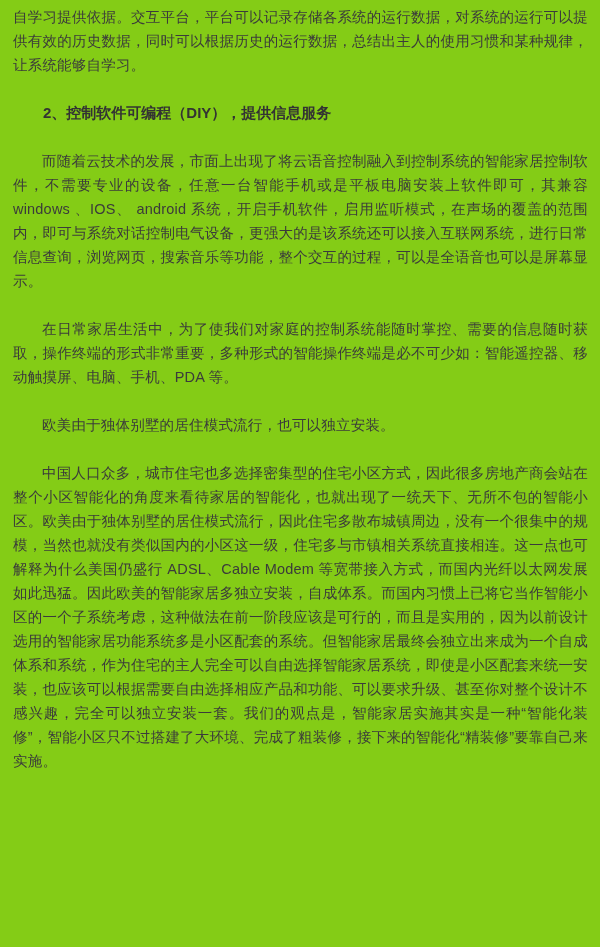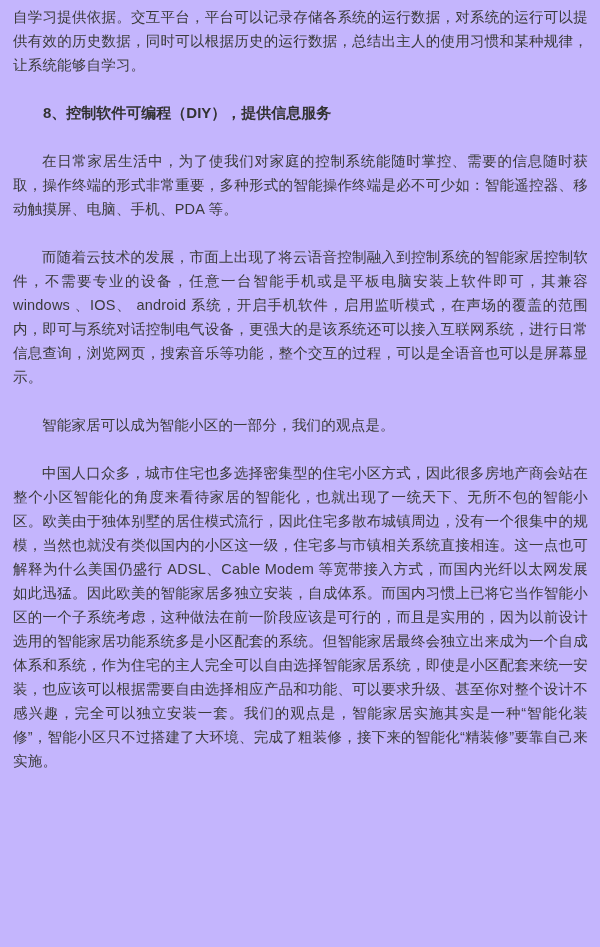--- a/index.html
+++ b/index.html
@@ -5,21 +5,21 @@
   html, body {
     margin: 0;
     padding: 0;
     background: #ffffff;
   }
   .page {
     width: 600px;
     height: 947px;
     box-sizing: border-box;
     padding: 5px 12px 0 13px;
-    background: #c4b5fd;
+    background: #84cc16;
     color: #3b3b3b;
     font-family: "Liberation Sans", "DejaVu Sans", sans-serif;
     overflow: hidden;
   }
   .para {
     font-size: 14.5px;
     line-height: 24px;
     text-align: justify;
     text-indent: 2em;
     margin: 24px 0;
@@ -37,24 +37,24 @@
     margin: 24px 0;
     color: #333333;
   }
 </style>
 </head>
 <body>
 
 <div class="page">
   <p class="para continuation">自学习提供依据。交互平台，平台可以记录存储各系统的运行数据，对系统的运行可以提供有效的历史数据，同时可以根据历史的运行数据，总结出主人的使用习惯和某种规律，让系统能够自学习。</p>
 
-  <h2 class="heading">8、控制软件可编程（DIY），提供信息服务</h2>
+  <h2 class="heading">2、控制软件可编程（DIY），提供信息服务</h2>
 
 
 
+  <p class="para">而随着云技术的发展，市面上出现了将云语音控制融入到控制系统的智能家居控制软件，不需要专业的设备，任意一台智能手机或是平板电脑安装上软件即可，其兼容 windows 、IOS、 android 系统，开启手机软件，启用监听模式，在声场的覆盖的范围内，即可与系统对话控制电气设备，更强大的是该系统还可以接入互联网系统，进行日常信息查询，浏览网页，搜索音乐等功能，整个交互的过程，可以是全语音也可以是屏幕显示。</p>
+
   <p class="para">在日常家居生活中，为了使我们对家庭的控制系统能随时掌控、需要的信息随时获取，操作终端的形式非常重要，多种形式的智能操作终端是必不可少如：智能遥控器、移动触摸屏、电脑、手机、PDA 等。</p>
 
-  <p class="para">而随着云技术的发展，市面上出现了将云语音控制融入到控制系统的智能家居控制软件，不需要专业的设备，任意一台智能手机或是平板电脑安装上软件即可，其兼容 windows 、IOS、 android 系统，开启手机软件，启用监听模式，在声场的覆盖的范围内，即可与系统对话控制电气设备，更强大的是该系统还可以接入互联网系统，进行日常信息查询，浏览网页，搜索音乐等功能，整个交互的过程，可以是全语音也可以是屏幕显示。</p>
-
-  <p class="para">智能家居可以成为智能小区的一部分，我们的观点是。</p>
+  <p class="para">欧美由于独体别墅的居住模式流行，也可以独立安装。</p>
 
   <p class="para">中国人口众多，城市住宅也多选择密集型的住宅小区方式，因此很多房地产商会站在整个小区智能化的角度来看待家居的智能化，也就出现了一统天下、无所不包的智能小区。欧美由于独体别墅的居住模式流行，因此住宅多散布城镇周边，没有一个很集中的规模，当然也就没有类似国内的小区这一级，住宅多与市镇相关系统直接相连。这一点也可解释为什么美国仍盛行 ADSL、Cable Modem 等宽带接入方式，而国内光纤以太网发展如此迅猛。因此欧美的智能家居多独立安装，自成体系。而国内习惯上已将它当作智能小区的一个子系统考虑，这种做法在前一阶段应该是可行的，而且是实用的，因为以前设计选用的智能家居功能系统多是小区配套的系统。但智能家居最终会独立出来成为一个自成体系和系统，作为住宅的主人完全可以自由选择智能家居系统，即使是小区配套来统一安装，也应该可以根据需要自由选择相应产品和功能、可以要求升级、甚至你对整个设计不感兴趣，完全可以独立安装一套。我们的观点是，智能家居实施其实是一种“智能化装修”，智能小区只不过搭建了大环境、完成了粗装修，接下来的智能化“精装修”要靠自己来实施。</p>
 </div>
 
 </body></html>

